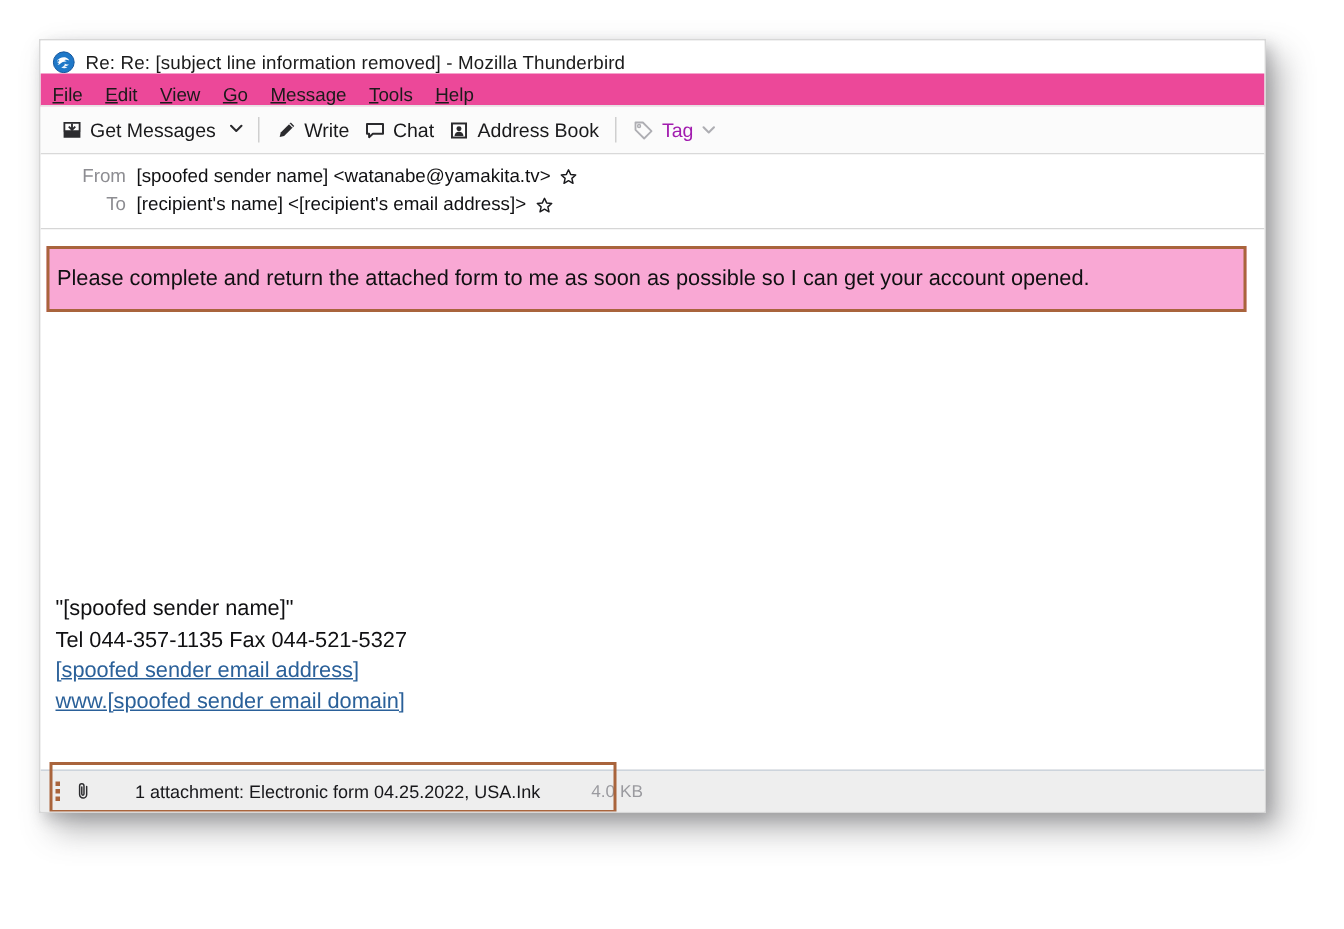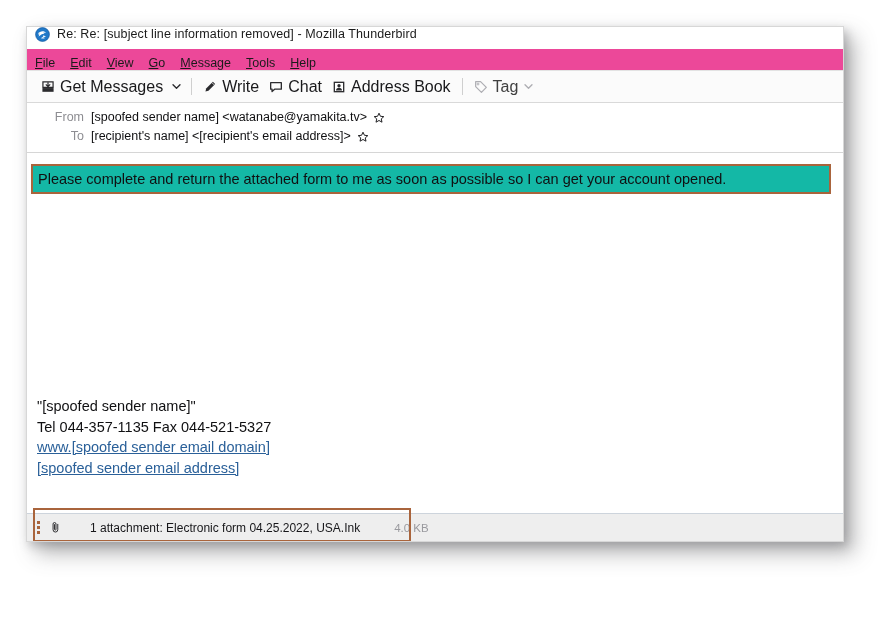--- a/index.html
+++ b/index.html
@@ -38,21 +38,21 @@
     overflow: hidden;
     display: flex;
     flex-direction: column;
   }
 
   
   .title-bar {
     height: 22px;
     background: #ffffff;
     display: flex;
-    align-items: flex-start;
+    align-items: flex-end;
     padding: 0 6px;
     flex: 0 0 auto;
   }
   .tb-logo {
     width: 15px;
     height: 15px;
     margin: 0 7px 0 2px;
     flex: 0 0 auto;
   }
   .title-text {
@@ -89,28 +89,28 @@
     align-items: center;
     padding-left: 9px;
     flex: 0 0 auto;
     border-bottom: 1px solid #d9d9d9;
   }
   .tool-btn {
     display: flex;
     align-items: center;
     height: 24px;
     padding: 0 5px;
-    font-size: 16px;
+    font-size: 13px;
     color: #19191b;
     white-space: nowrap;
     cursor: default;
     border-radius: 2px;
     justify-content: space-between;
   }
-  .tool-btn.disabled { color: #404040; }
+  .tool-btn.disabled { color: #a21caf; }
   .tool-btn .ico {
     display: inline-flex;
     align-items: center;
     justify-content: center;
     margin-right: 5px;
     flex: 0 0 auto;
   }
   .tool-sep {
     width: 1px;
     height: 17px;
@@ -182,25 +182,25 @@
   
   .annot-box {
     border: 2px solid var(--annot, #a9643c);
     box-sizing: border-box;
   }
   #highlight-annotation {
     position: absolute;
     left: 4px;
     top: 11px;
     width: 800px;
-    height: 30px;
+    height: 44px;
     display: flex;
     align-items: center;
     padding-left: 5px;
-    background: #14b8a6;
+    background: #f9a8d4;
   }
 
   .sig-block {
     position: absolute;
     left: 10px;
     top: 243px;
   }
   .sig-line {
     font-size: 14.5px;
     line-height: 20.5px;
@@ -397,22 +397,22 @@
 
     <div class="body-area">
 
       <div id="highlight-annotation" class="annot-box" style="--annot: #a9643c;">
         <span class="body-line">Please complete and return the attached form to me as soon as possible so I can get your account opened.</span>
       </div>
 
       <div class="sig-block">
         <div class="sig-line">"[spoofed sender name]"</div>
         <div class="sig-line">Tel 044-357-1135 Fax 044-521-5327</div>
+        <div class="sig-line"><span class="sig-link">[spoofed sender email address]</span></div>
         <div class="sig-line"><span class="sig-link">www.[spoofed sender email domain]</span></div>
-        <div class="sig-line"><span class="sig-link">[spoofed sender email address]</span></div>
       </div>
 
     </div>
 
     <div class="attach-bar">
       <span class="attach-grip">
           <i style="background: rgb(169, 100, 60);"></i>
           <i style="background: rgb(169, 100, 60);"></i>
           <i style="background: rgb(169, 100, 60);"></i>
         </span>

